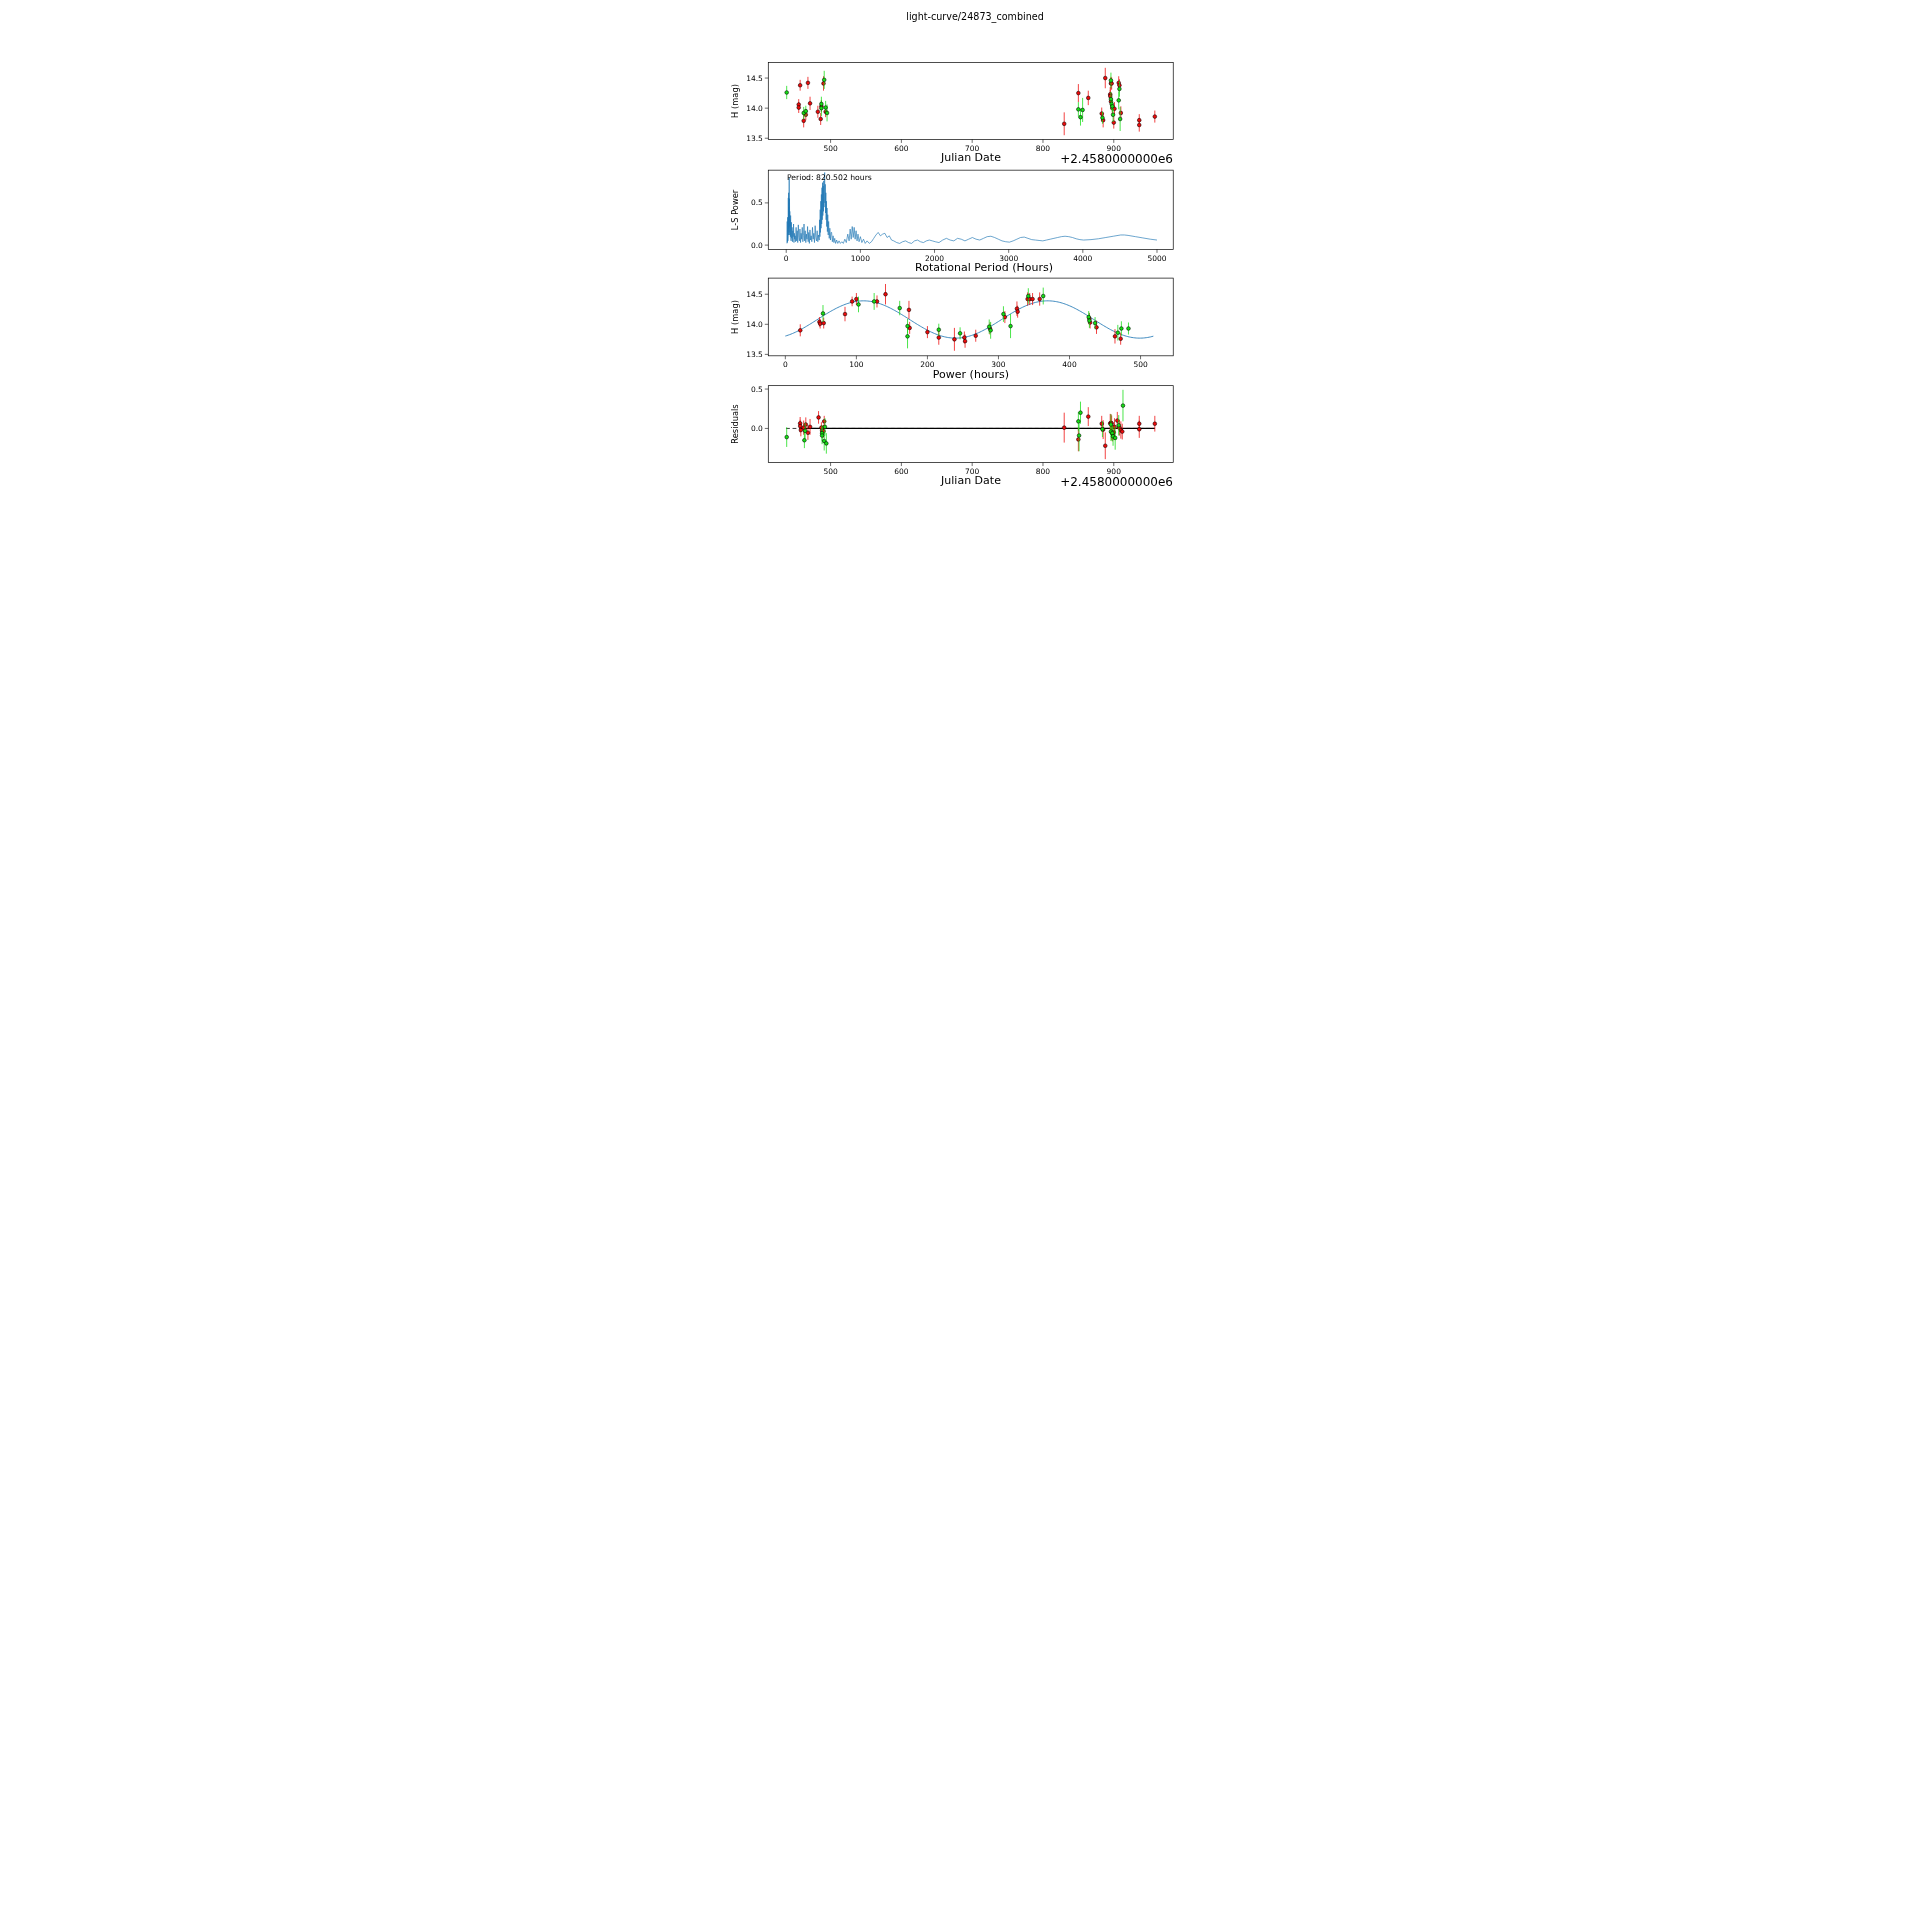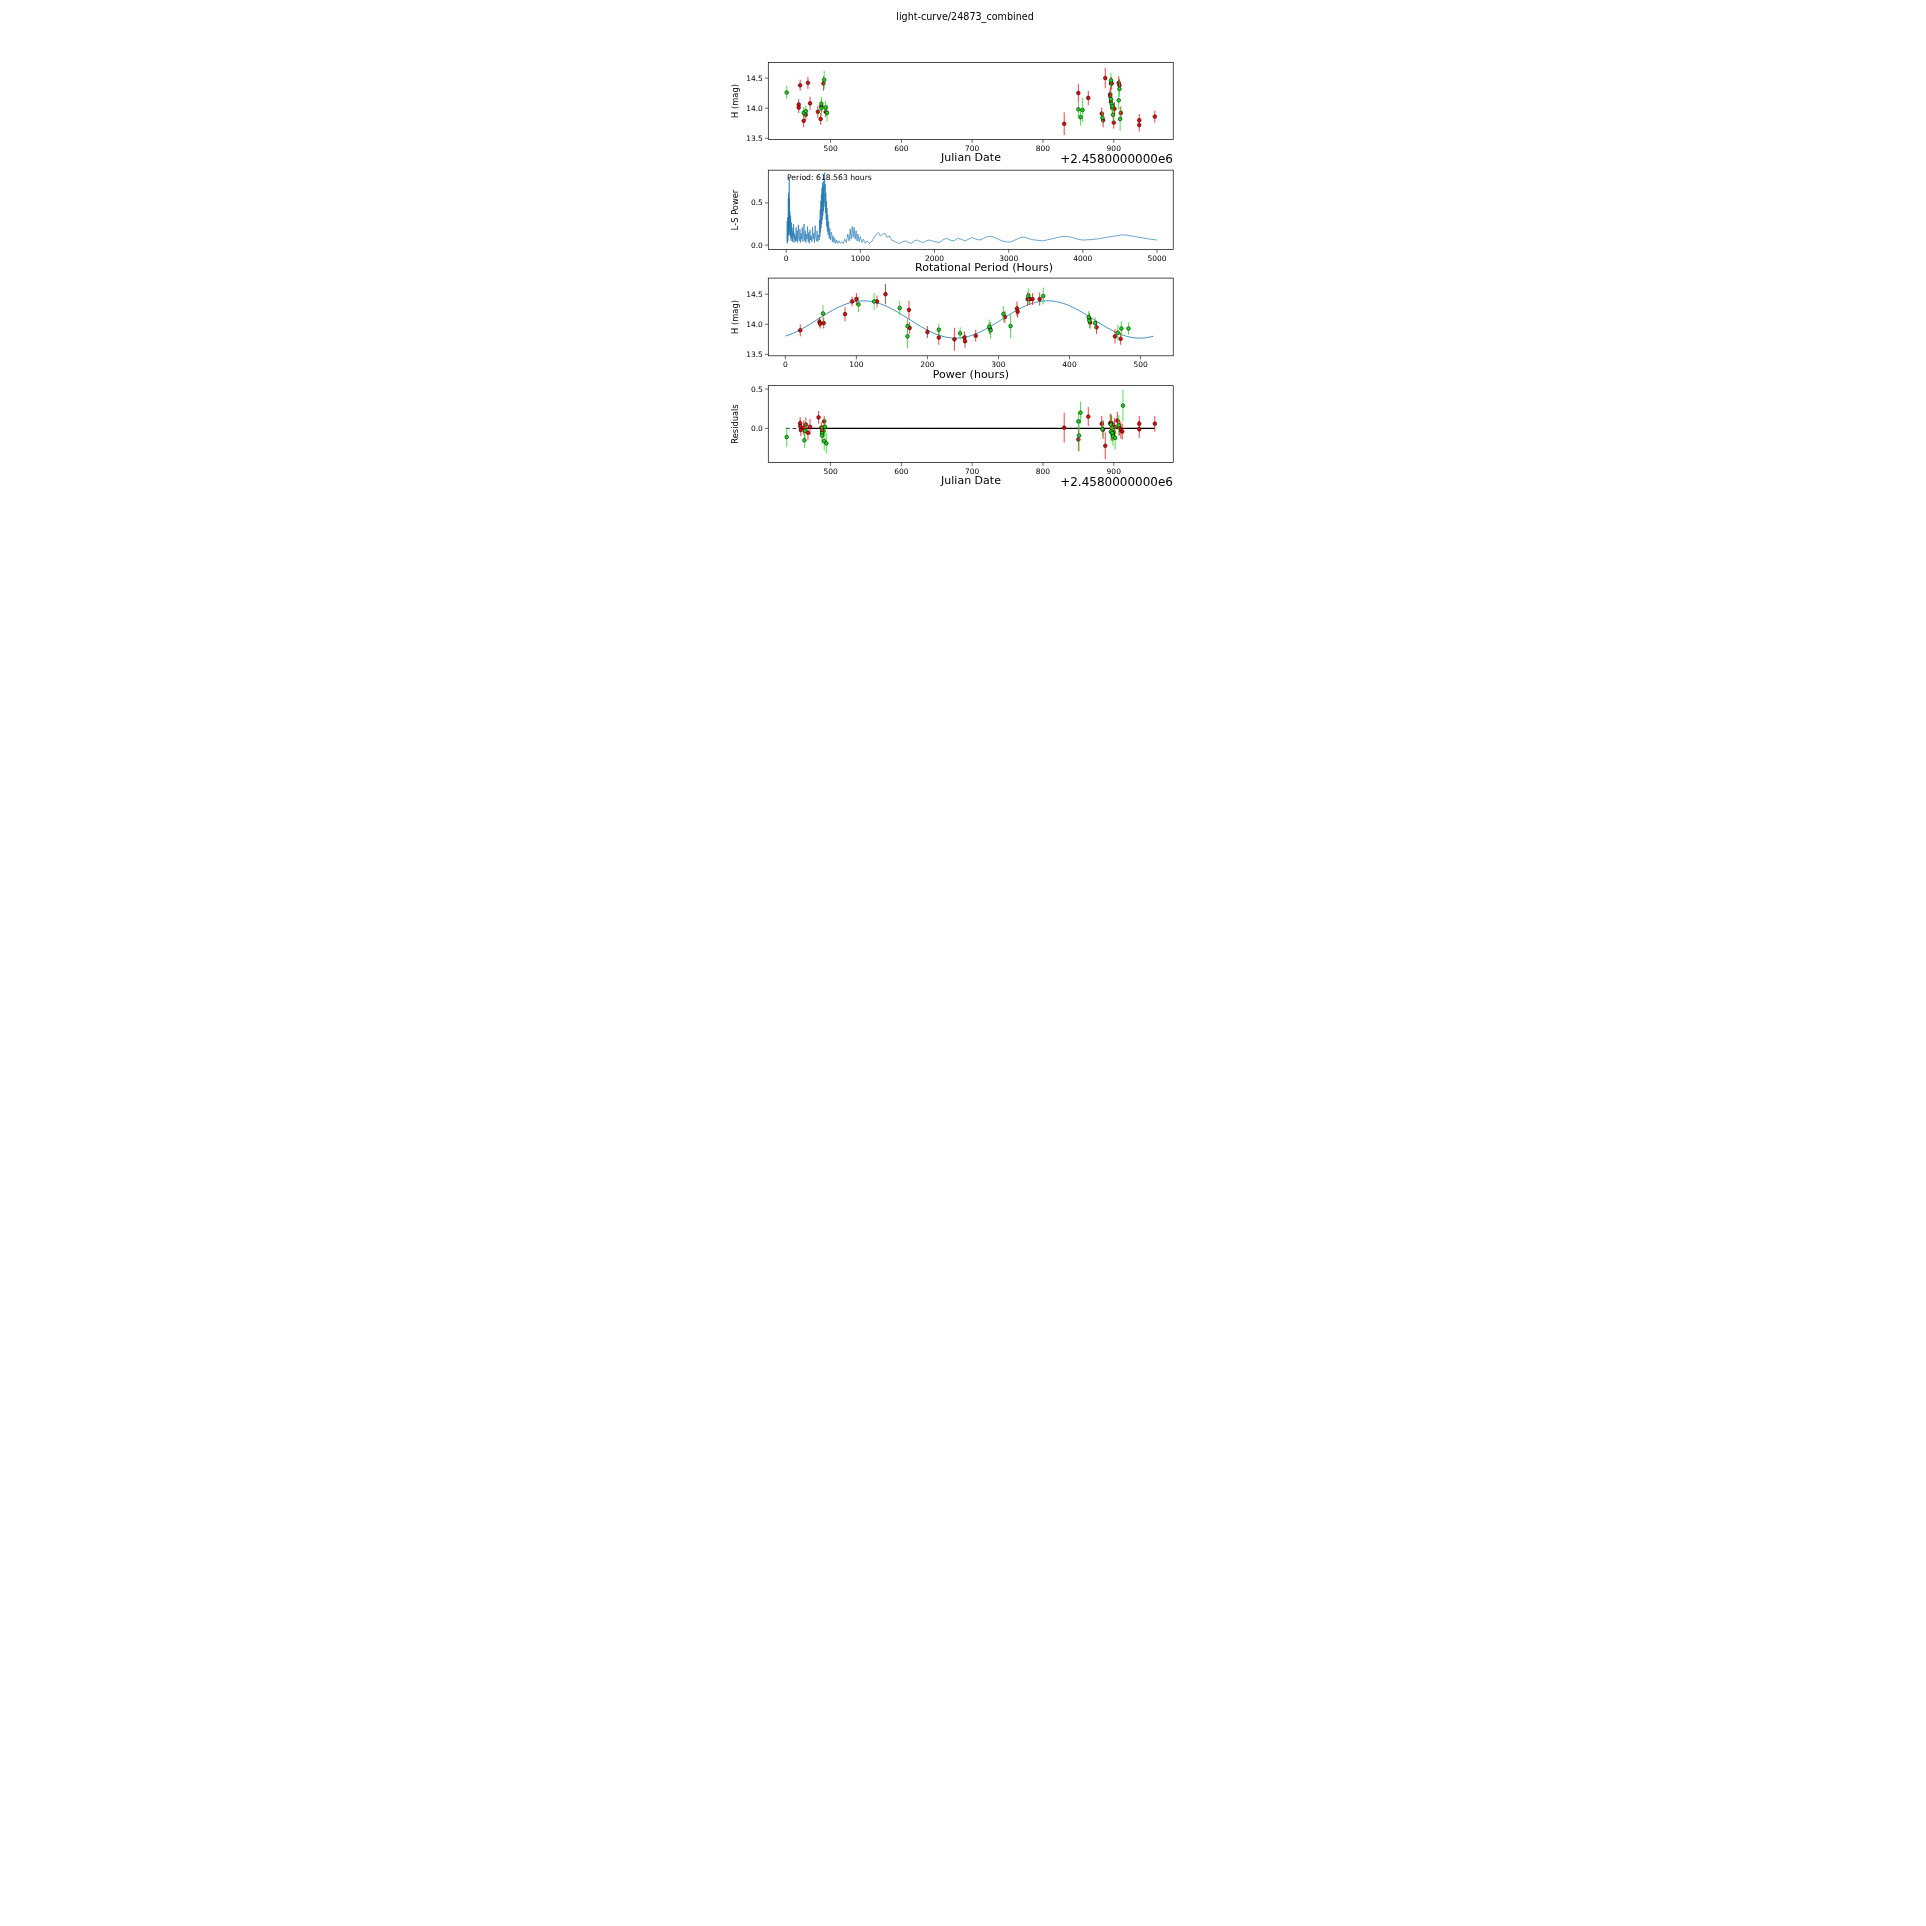--- a/index.html
+++ b/index.html
@@ -1,19 +1,19 @@
 <!DOCTYPE html>
 <html style="font-size:6.2px"><head>
 <meta charset="utf-8">
 <style>
   html,body{margin:0;padding:0;background:#ffffff;}
   body{font-family:"DejaVu Sans","Liberation Sans",sans-serif;color:#000;}
   #figure{position:relative;width:520px;height:520px;margin:0 auto;background:#fff;overflow:hidden;}
   #plot-svg{position:absolute;left:0;top:0;}
-  .fig-title{position:absolute;left:262px;top:10.8px;transform:translateX(-50%);font-size:9.6px;white-space:nowrap;}
+  .fig-title{position:absolute;left:272px;top:10.8px;transform:translateX(-50%);font-size:9.6px;white-space:nowrap;}
   .ylabel{position:absolute;font-size:8.3px;white-space:nowrap;transform:translate(-50%,-50%) rotate(-90deg);}
   .xlabel{position:absolute;font-size:11px;white-space:nowrap;transform:translateX(-50%);}
   .offset-label{position:absolute;font-size:12px;white-space:nowrap;transform:translateX(-100%);}
   .annotation{position:absolute;font-size:7.7px;white-space:nowrap;}
   .lbl{pointer-events:none;}
 </style>
 </head>
 <body>
 
 <div id="figure">
@@ -407,21 +407,21 @@
     </svg>
 
   <div class="fig-title lbl">light-curve/24873_combined</div>
 
   <div class="ylabel lbl" style="left:32px;top:101px;">H (mag)</div>
   <div class="xlabel lbl" style="left:268px;top:151px;">Julian Date</div>
   <div class="offset-label lbl" style="left:470px;top:152px;">+2.4580000000e6</div>
 
   <div class="ylabel lbl" style="left:32px;top:210px;">L-S Power</div>
   <div class="xlabel lbl" style="left:281px;top:261px;">Rotational Period (Hours)</div>
-  <div class="annotation lbl" style="left:84px;top:173px;">Period: 618.563 hours</div>
+  <div class="annotation lbl" style="left:84px;top:173px;">Period: 820.502 hours</div>
 
   <div class="ylabel lbl" style="left:32px;top:317px;">H (mag)</div>
   <div class="xlabel lbl" style="left:268px;top:368px;">Power (hours)</div>
 
   <div class="ylabel lbl" style="left:32px;top:424px;">Residuals</div>
   <div class="xlabel lbl" style="left:268px;top:474px;">Julian Date</div>
   <div class="offset-label lbl" style="left:470px;top:475px;">+2.4580000000e6</div>
 </div>
 
 

